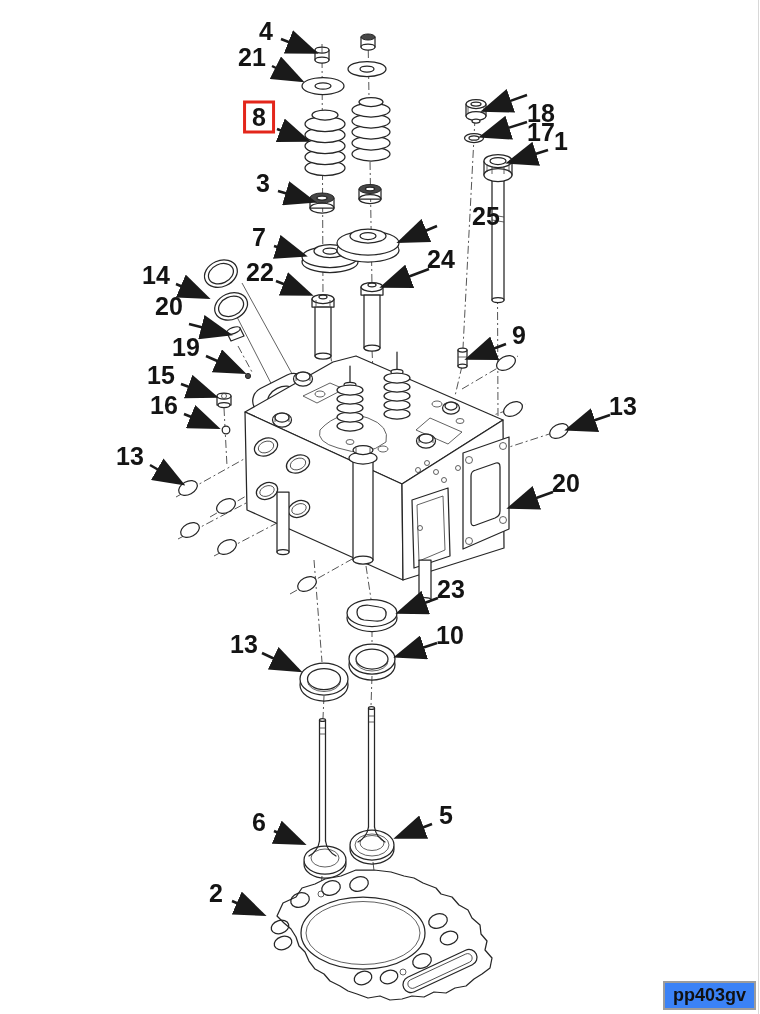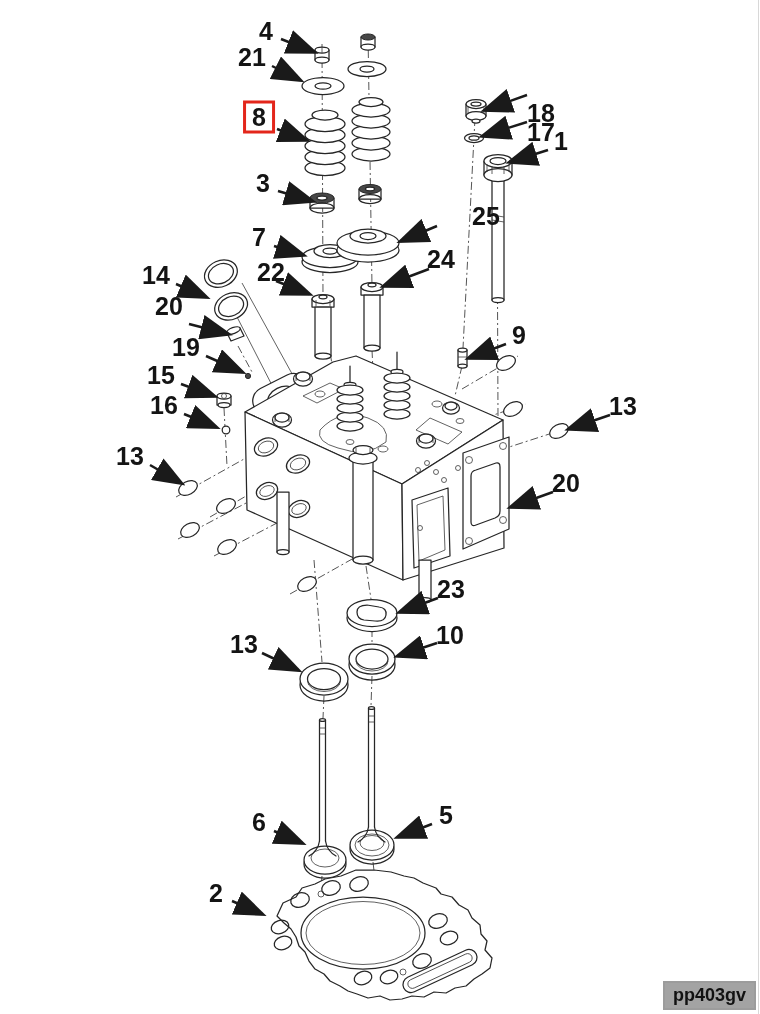--- a/index.html
+++ b/index.html
@@ -12,21 +12,21 @@
   .dk {stroke:#262626;stroke-width:1;fill:#474747;}
   .tn {stroke:#3a3a3a;stroke-width:.8;fill:none;}
   .cl {stroke:#555;stroke-width:1;fill:none;stroke-dasharray:8 3 2 3;}
   .leader{stroke:#1a1a1a;stroke-width:2.5;marker-end:url(#ah);}
   .ah {fill:#1a1a1a;stroke:none;}
   
   .part-label{position:absolute;transform:translate(-50%,-50%);
       font-weight:700;font-size:25px;line-height:1;color:#141414;white-space:nowrap;}
   .part-label.hl{border:3px solid #e3261b;padding:1px 6px;}
   .watermark{position:absolute;right:4px;bottom:4px;border:2px solid #9c9c9c;
-      padding:2px 8px;font-weight:700;font-size:18px;color:#111;background:#a3a3a3;}
+      padding:2px 8px;font-weight:700;font-size:18px;color:#111;background:#3b82f6;}
   .page-edge{position:absolute;top:0;right:1px;width:1px;height:100%;background:#d8d8d8;}
 </style>
 </head>
 <body>
 
 <div class="stage">
 <svg width="760" height="1014" viewBox="0 0 760 1014">
   <defs>
     <marker id="ah" markerWidth="13" markerHeight="10" refX="11" refY="5" orient="auto">
       <path class="ah" d="M0,0 L13,5 L0,10 z"></path>
@@ -408,21 +408,21 @@
         <line x1="232" y1="901" x2="262" y2="914" class="leader"></line>
       </g>
 </svg>
 
 <div id="labels-layer">
       <div class="part-label" style="left: 266px; top: 31px;">4</div>
       <div class="part-label" style="left: 252px; top: 57px;">21</div>
       <div class="part-label hl" style="left: 259px; top: 117px;">8</div>
       <div class="part-label" style="left: 263px; top: 183px;">3</div>
       <div class="part-label" style="left: 259px; top: 237px;">7</div>
-      <div class="part-label" style="left: 271px; top: 272px; text-align: center;">22</div>
+      <div class="part-label" style="left: 260px; top: 272px; text-align: center;">22</div>
       <div class="part-label" style="left: 156px; top: 275px;">14</div>
       <div class="part-label" style="left: 169px; top: 306px;">20</div>
       <div class="part-label" style="left: 186px; top: 347px;">19</div>
       <div class="part-label" style="left: 161px; top: 375px;">15</div>
       <div class="part-label" style="left: 164px; top: 405px;">16</div>
       <div class="part-label" style="left: 130px; top: 456px;">13</div>
       <div class="part-label" style="left: 541px; top: 86px; margin-top: 46px;">17</div>
       <div class="part-label" style="left: 541px; top: 113px;">18</div>
       <div class="part-label" style="left: 561px; top: 141px;">1</div>
       <div class="part-label" style="left: 449px; top: 216px; margin-left: 37px;">25</div>

